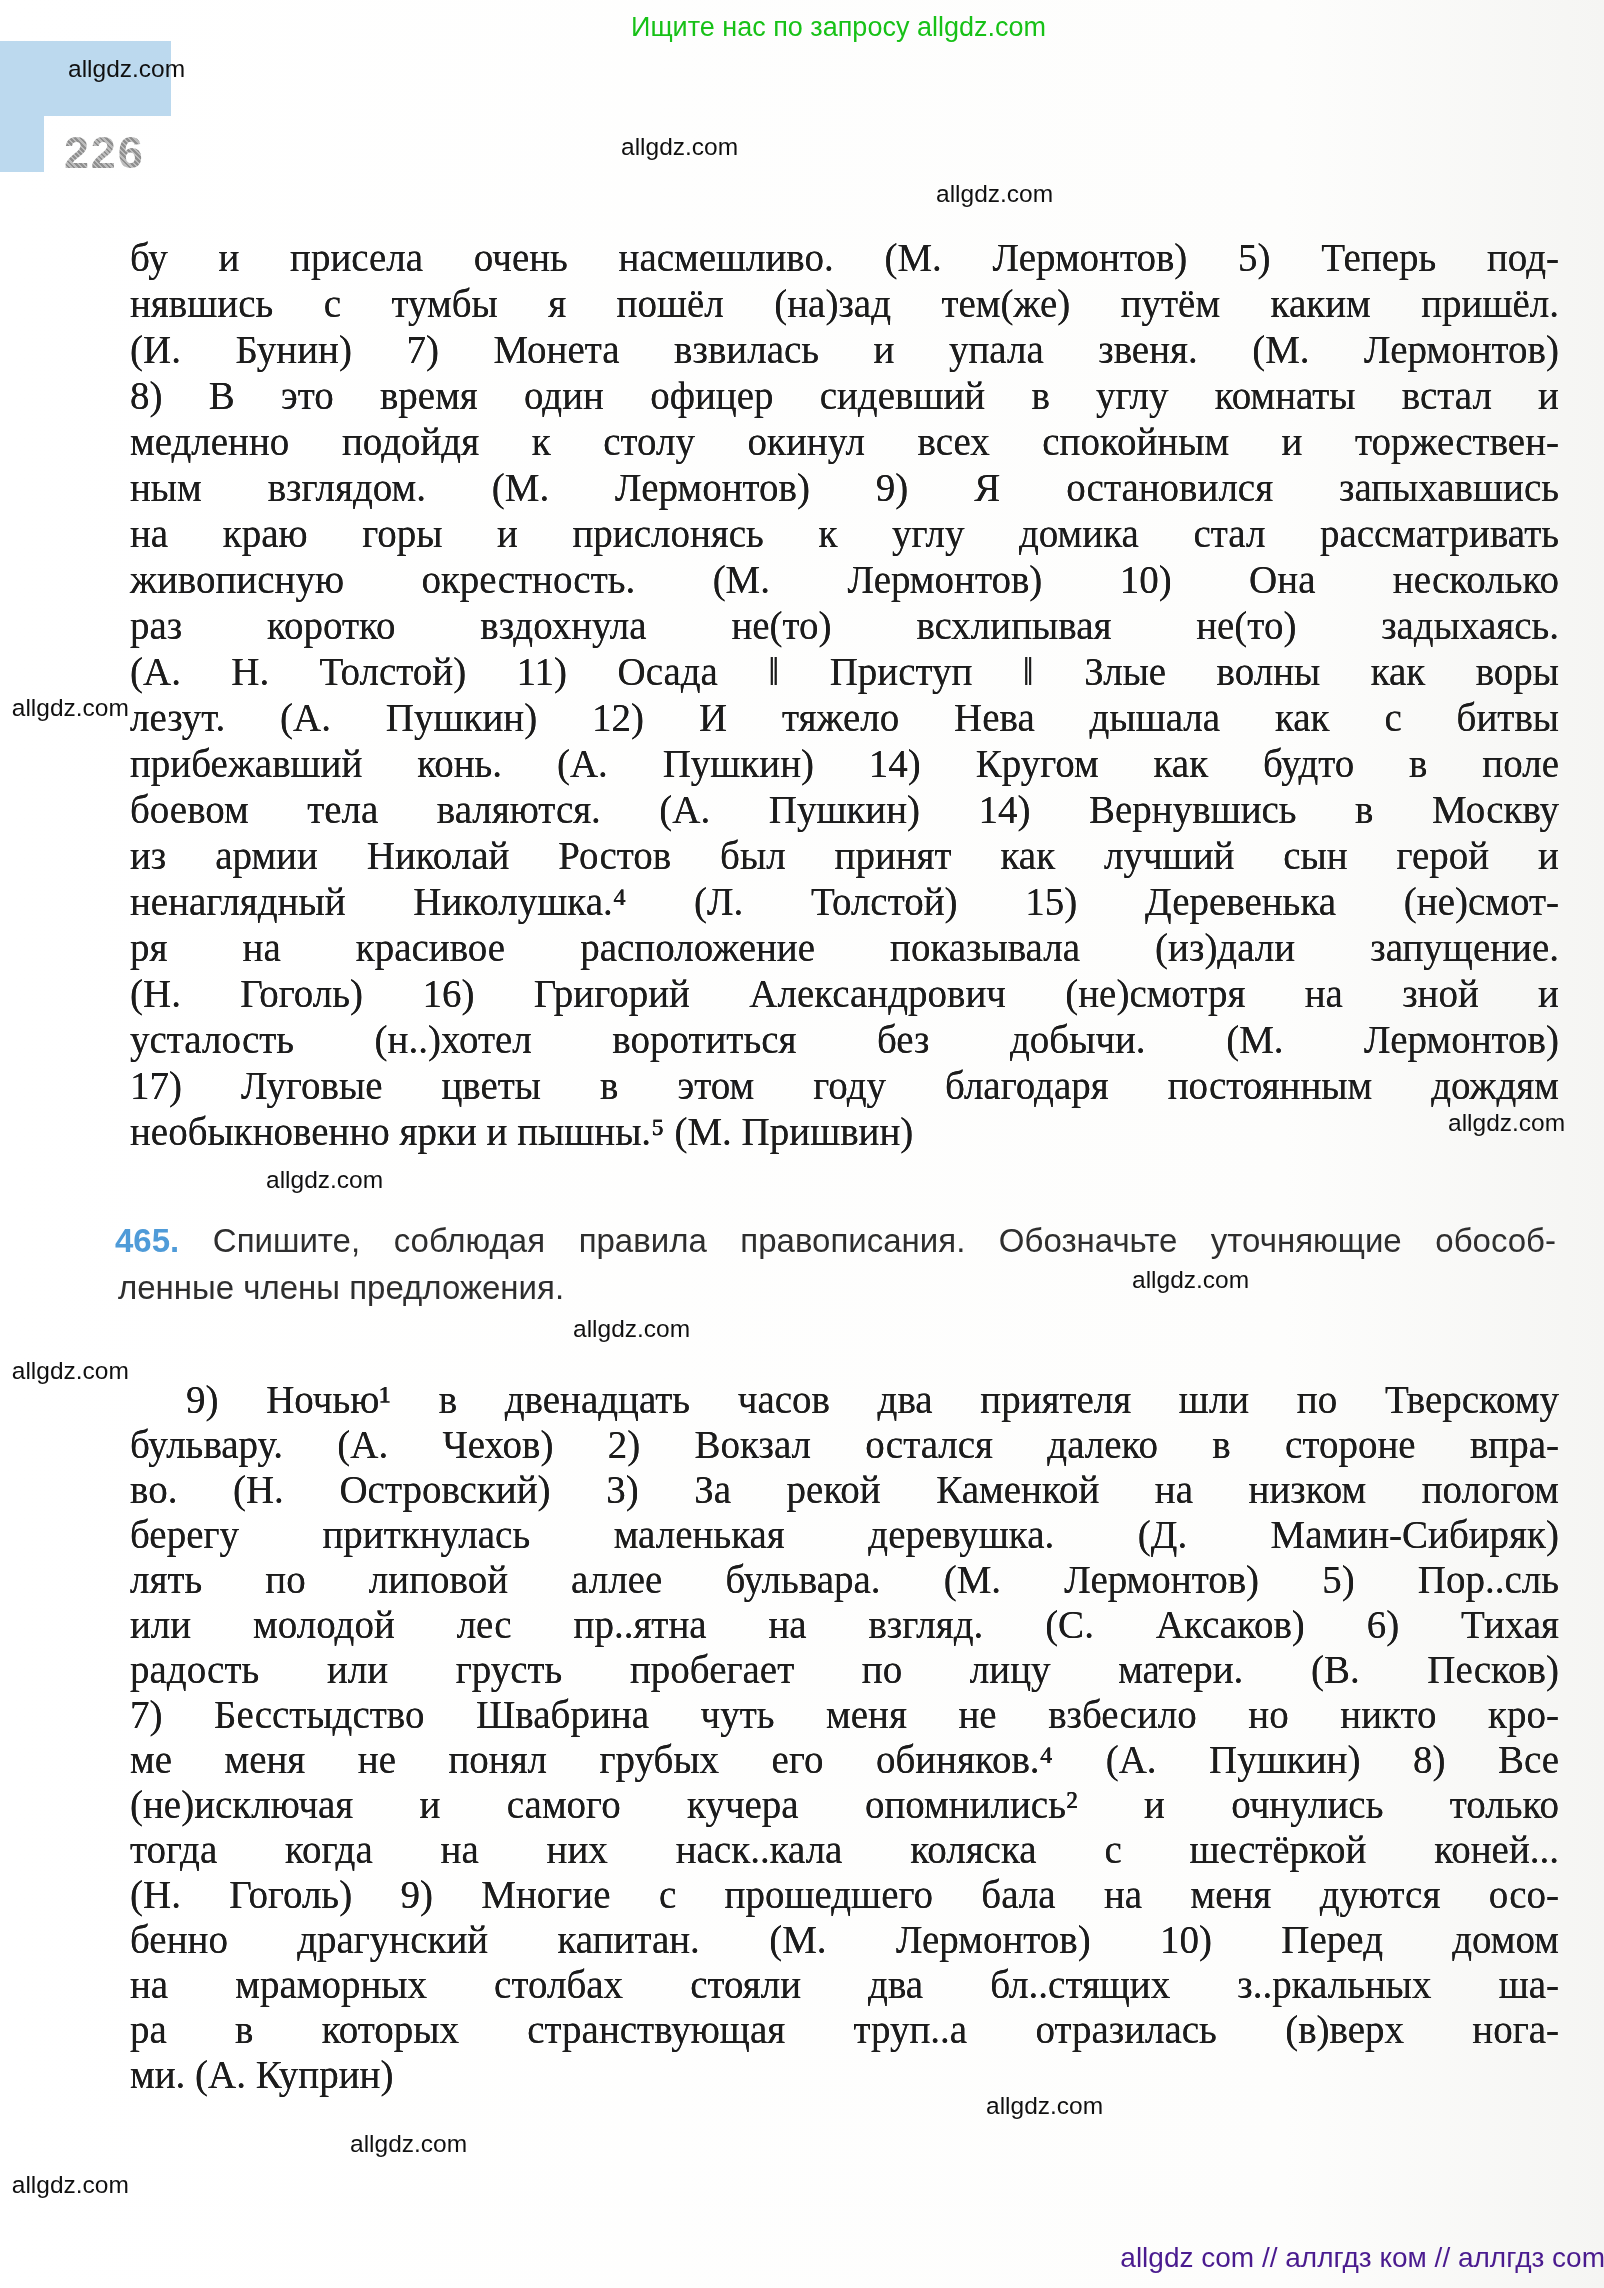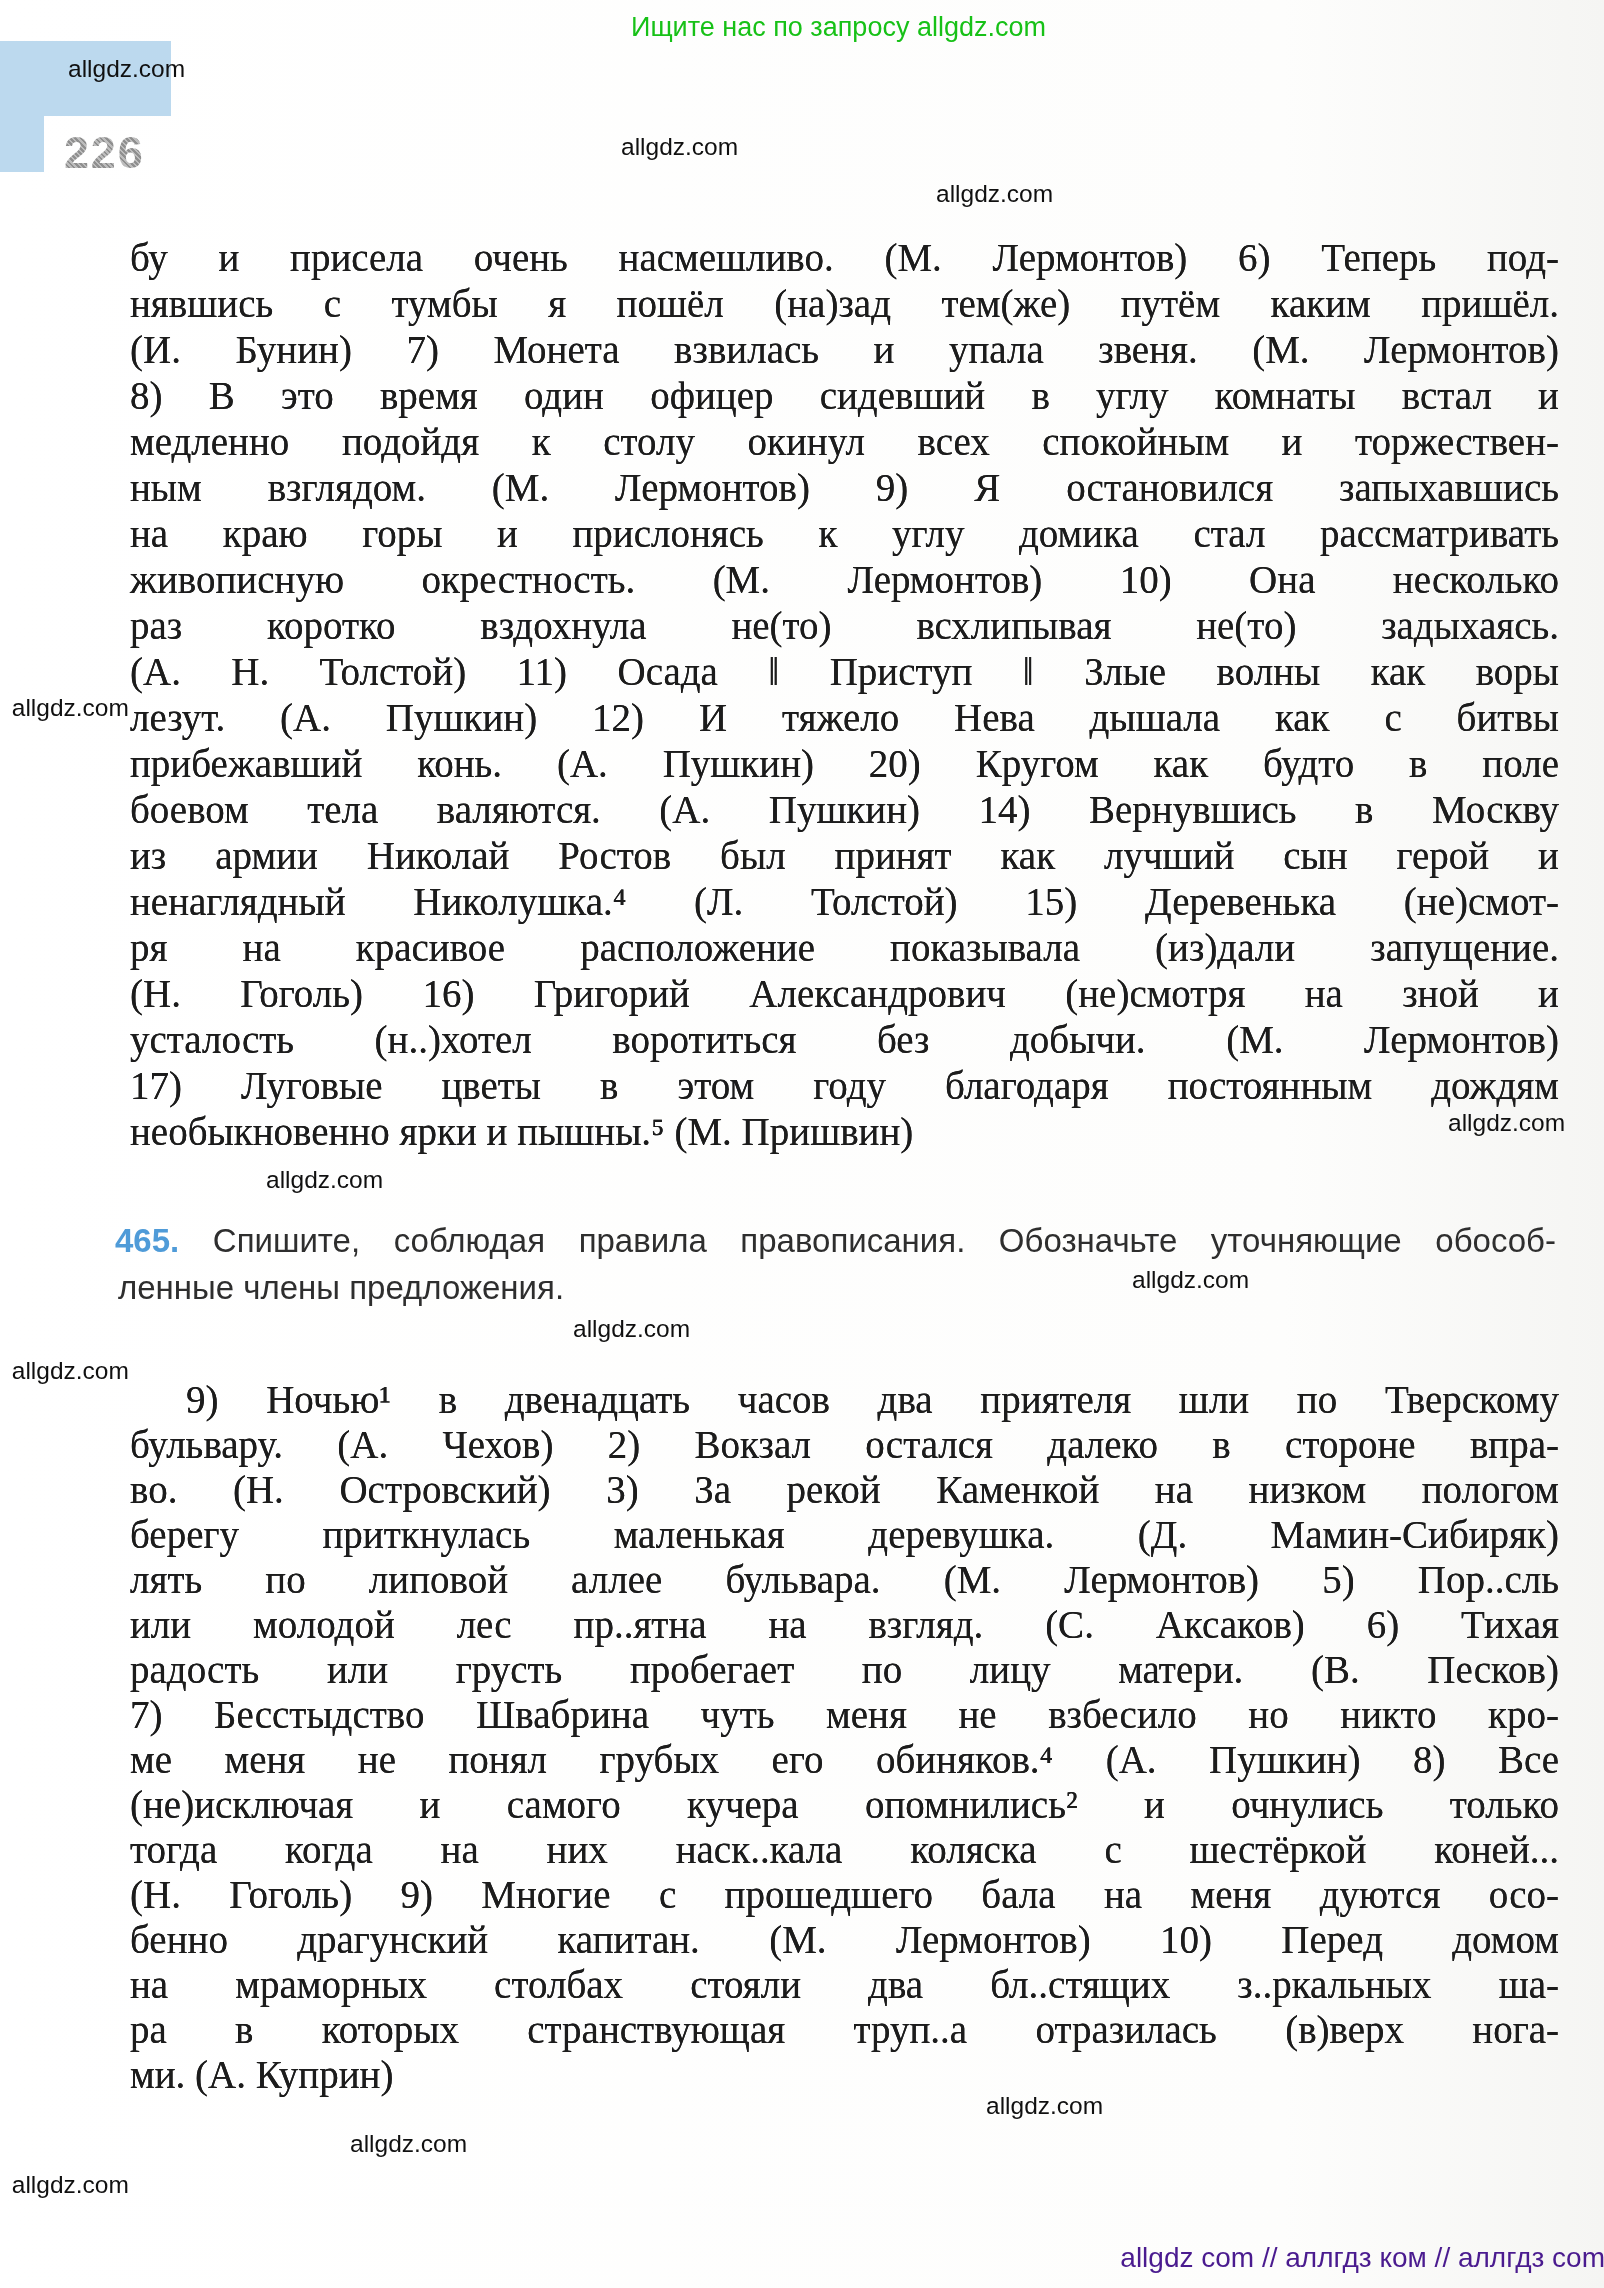--- a/index.html
+++ b/index.html
@@ -90,32 +90,32 @@
   <div class="wm wmE">allgdz.com</div>
   <div class="wm wmF">allgdz.com</div>
   <div class="wm wmG">allgdz.com</div>
   <div class="wm wmH">allgdz.com</div>
   <div class="wm wmI">allgdz.com</div>
   <div class="wm wmJ">allgdz.com</div>
   <div class="wm wmK">allgdz.com</div>
   <div class="wm wmL">allgdz.com</div>
 
   <div class="para para1">
-      <div class="line">бу и присела очень насмешливо. (М. Лермонтов) 6) Теперь под-</div>
+      <div class="line">бу и присела очень насмешливо. (М. Лермонтов) 5) Теперь под-</div>
       <div class="line">нявшись с тумбы я пошёл (на)зад тем(же) путём каким пришёл.</div>
       <div class="line">(И. Бунин) 7) Монета взвилась и упала звеня. (М. Лермонтов)</div>
       <div class="line">8) В это время один офицер сидевший в углу комнаты встал и</div>
       <div class="line">медленно подойдя к столу окинул всех спокойным и торжествен-</div>
       <div class="line">ным взглядом. (М. Лермонтов) 9) Я остановился запыхавшись</div>
       <div class="line">на краю горы и прислонясь к углу домика стал рассматривать</div>
       <div class="line">живописную окрестность. (М. Лермонтов) 10) Она несколько</div>
       <div class="line">раз коротко вздохнула не(то) всхлипывая не(то) задыхаясь.</div>
       <div class="line">(А. Н. Толстой) 11) Осада ‖ Приступ ‖ Злые волны как воры</div>
       <div class="line">лезут. (А. Пушкин) 12) И тяжело Нева дышала как с битвы</div>
-      <div class="line">прибежавший конь. (А. Пушкин) 20) Кругом как будто в поле</div>
+      <div class="line">прибежавший конь. (А. Пушкин) 14) Кругом как будто в поле</div>
       <div class="line">боевом тела валяются. (А. Пушкин) 14) Вернувшись в Москву</div>
       <div class="line">из армии Николай Ростов был принят как лучший сын герой и</div>
       <div class="line">ненаглядный Николушка.⁴ (Л. Толстой) 15) Деревенька (не)смот-</div>
       <div class="line">ря на красивое расположение показывала (из)дали запущение.</div>
       <div class="line">(Н. Гоголь) 16) Григорий Александрович (не)смотря на зной и</div>
       <div class="line">усталость (н..)хотел воротиться без добычи. (М. Лермонтов)</div>
       <div class="line">17) Луговые цветы в этом году благодаря постоянным дождям</div>
       <div class="line last">необыкновенно ярки и пышны.⁵ (М. Пришвин)</div>
     </div>
 

